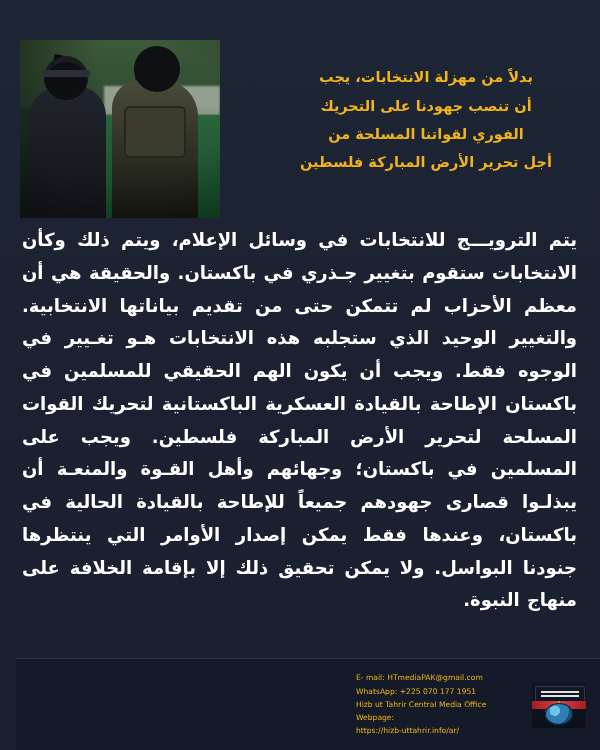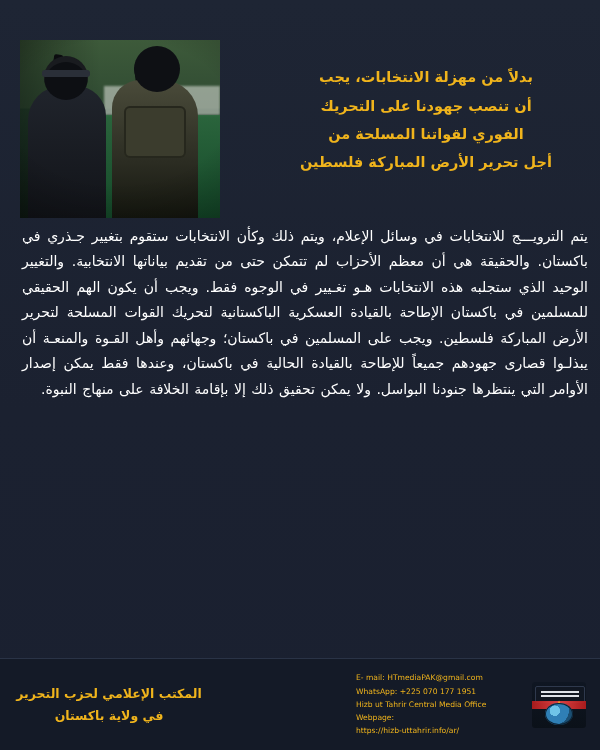--- a/index.html
+++ b/index.html
@@ -155,46 +155,47 @@
   .r2b { left: 112px; bottom: 86px; width: 30px; height: 8px; transform: rotate(100deg); }
   .ph-shade {
     position: absolute;
     inset: 0;
     background: radial-gradient(120% 90% at 50% 40%, rgba(0,0,0,0) 45%, rgba(0,0,0,0.45) 100%);
   }
 
   
   .body-text {
     flex: 1 1 auto;
-    padding: 6px 12px 0 22px;
+    padding: 6px 23px 0 22px;
     box-sizing: border-box;
     color: #ffffff;
     direction: rtl;
     text-align: justify;
     text-align-last: right;
-    font-size: 14px;
+    font-size: 18px;
     line-height: 1.82;
-    font-weight: normal;
+    font-weight: bold;
     letter-spacing: 0;
     white-space: pre-wrap;
     word-spacing: 1px;
   }
 
   
   .footer {
     position: relative;
     height: 92px;
     flex: 0 0 92px;
     background: #141a27;
     border-top: 1px solid #2a3346;
     display: flex;
     align-items: center;
     justify-content: space-between;
     padding: 0 14px;
     box-sizing: border-box;
+    margin-left: 16px;
   }
   .footer-left {
     color: #f0b41c;
     font-size: 12.5px;
     font-weight: bold;
     line-height: 1.7;
     text-align: center;
     direction: rtl;
     white-space: pre-line;
     width: 190px;
@@ -325,17 +326,15 @@
 https://hizb-uttahrir.info/ar/</div>
       <div class="logo">
         <div class="banner"></div>
         <div class="ribbon"></div>
         <div class="star">★</div>
         <div class="globe"></div>
       </div>
     </div>
 
 
-    <div class="footer-left">المكتب الإعلامي لحزب التحرير
-في ولاية باكستان</div>
   </div>
 
 </div>
 
 </body></html>

